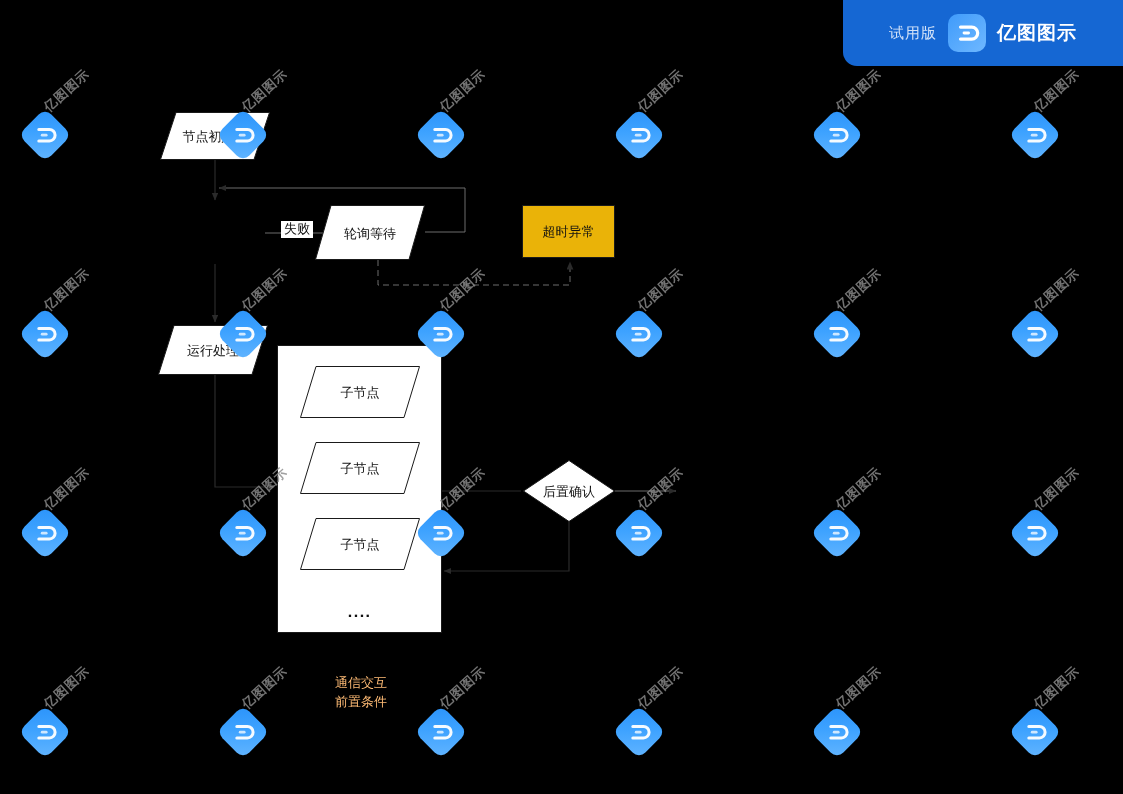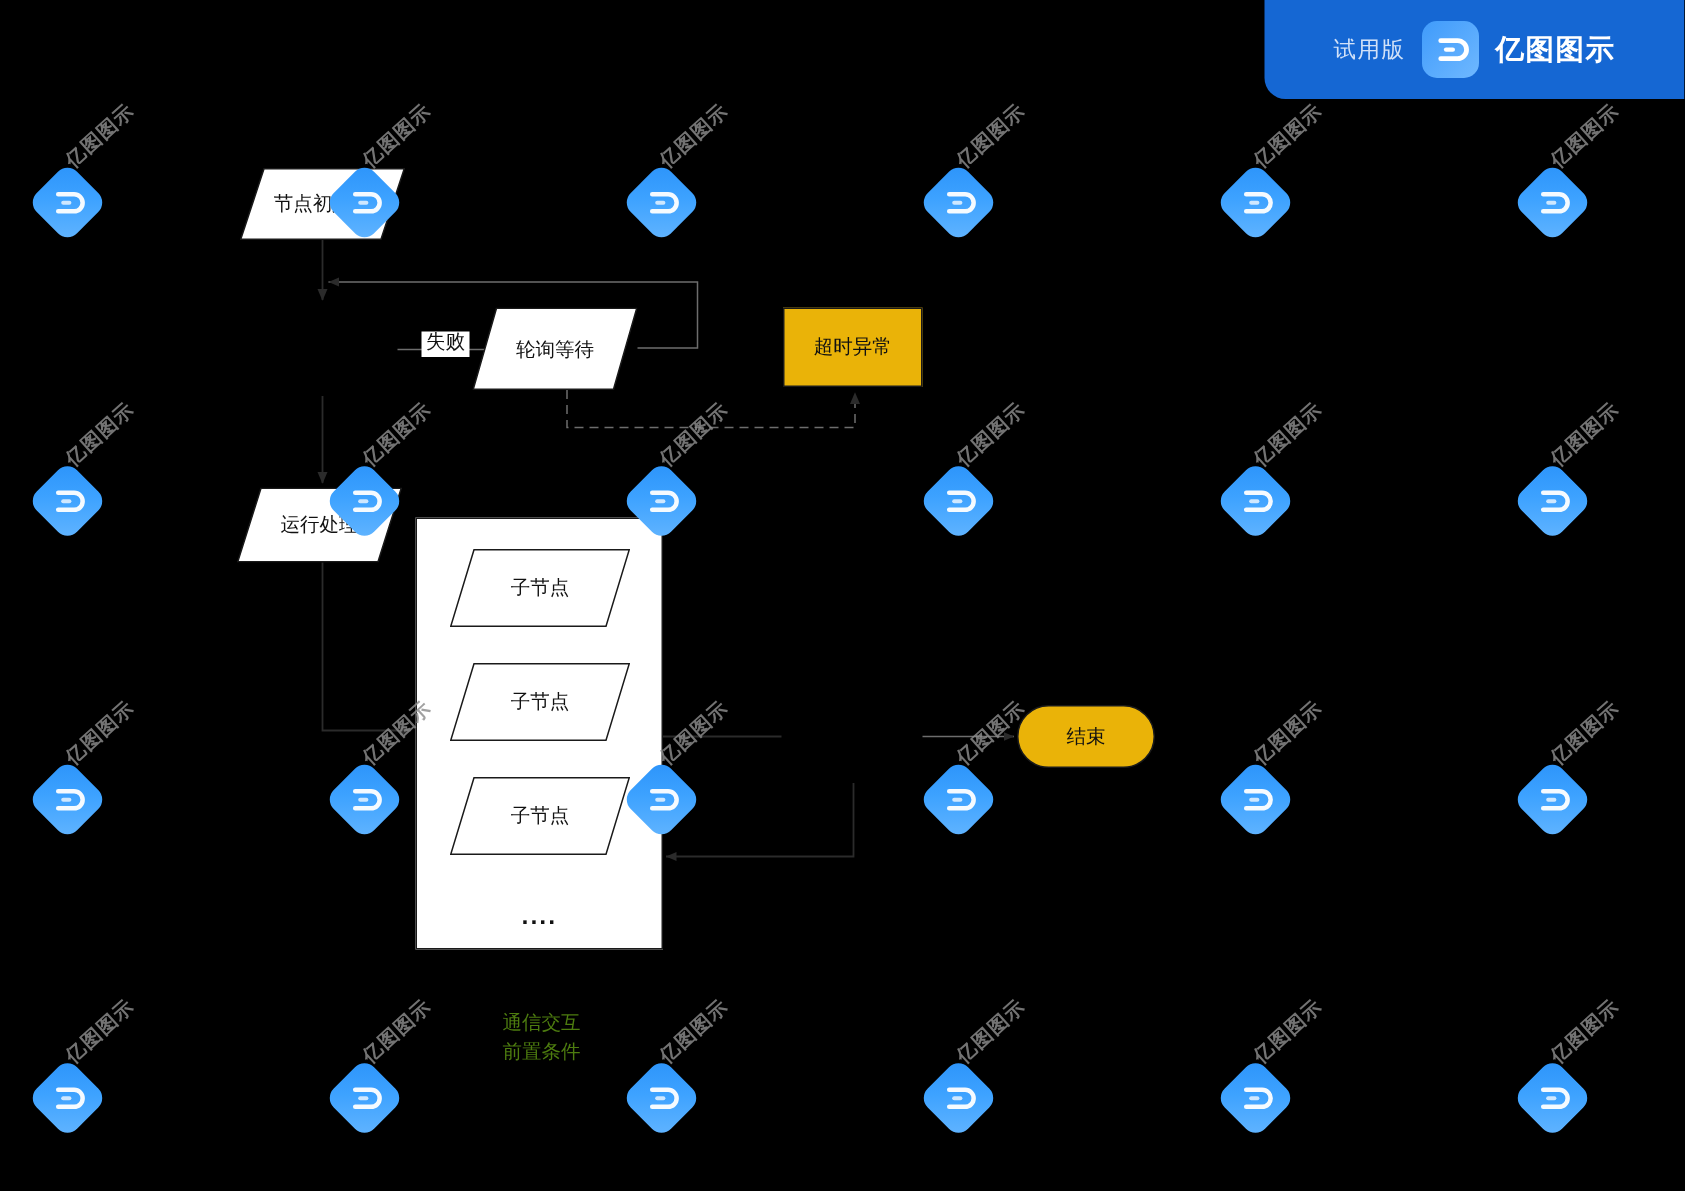--- a/index.html
+++ b/index.html
@@ -111,21 +111,21 @@
     color: #111111;
     font-size: 13px;
     padding: 1px 3px;
     white-space: nowrap;
     z-index: 6;
     pointer-events: auto;
     line-height: 1.15;
   }
   .note-text {
     position: absolute;
-    color: #4d7c0f;
+    color: #fdba74;
     font-size: 13px;
     line-height: 19px;
     white-space: nowrap;
     z-index: 6;
     pointer-events: auto;
   }
 
   
   #trial-badge {
     position: absolute;
@@ -450,22 +450,25 @@
           <path d="M16,0.5 L119.5,0.5 L104,51.5 L0.5,51.5 z" fill="#ffffff" stroke="#1a1a1a" stroke-width="1"></path>
         </svg>
         <span class="node-label">子节点</span>
       </div>
       <div class="node para" style="position: absolute; left: 300px; top: 518px; width: 120px; height: 52px;">
         <svg width="120" height="52" viewBox="0 0 120 52">
           <path d="M16,0.5 L119.5,0.5 L104,51.5 L0.5,51.5 z" fill="#ffffff" stroke="#1a1a1a" stroke-width="1"></path>
         </svg>
         <span class="node-label">子节点</span>
       </div>
-      <div class="node stadium" style="position: absolute; left: 678px; top: 470px; width: 92px; height: 42px;">
-        <span class="node-label">结束</span>
+      <div class="node diamond" style="position: absolute; left: 523px; top: 460px; width: 92px; height: 62px;">
+        <svg width="92" height="62" viewBox="0 0 92 62">
+          <path d="M46,0.5 L91.5,31 L46,61.5 L0.5,31 z" fill="#ffffff" stroke="#1a1a1a" stroke-width="1"></path>
+        </svg>
+        <span class="node-label">后置确认</span>
       </div>
       <div class="edge-label" style="left: 281px; top: 221px; pointer-events: auto;">失败</div>
       <div class="note-text" style="left: 335px; top: 673px; pointer-events: auto;">通信交互</div>
       <div class="note-text" style="left: 335px; top: 692px; pointer-events: auto;">前置条件</div>
     </div>
 
   <div id="trial-badge">
     <span class="trial-word">试用版</span>
     <span class="badge-icon">
       <svg width="38" height="38" viewBox="0 0 38 38">

